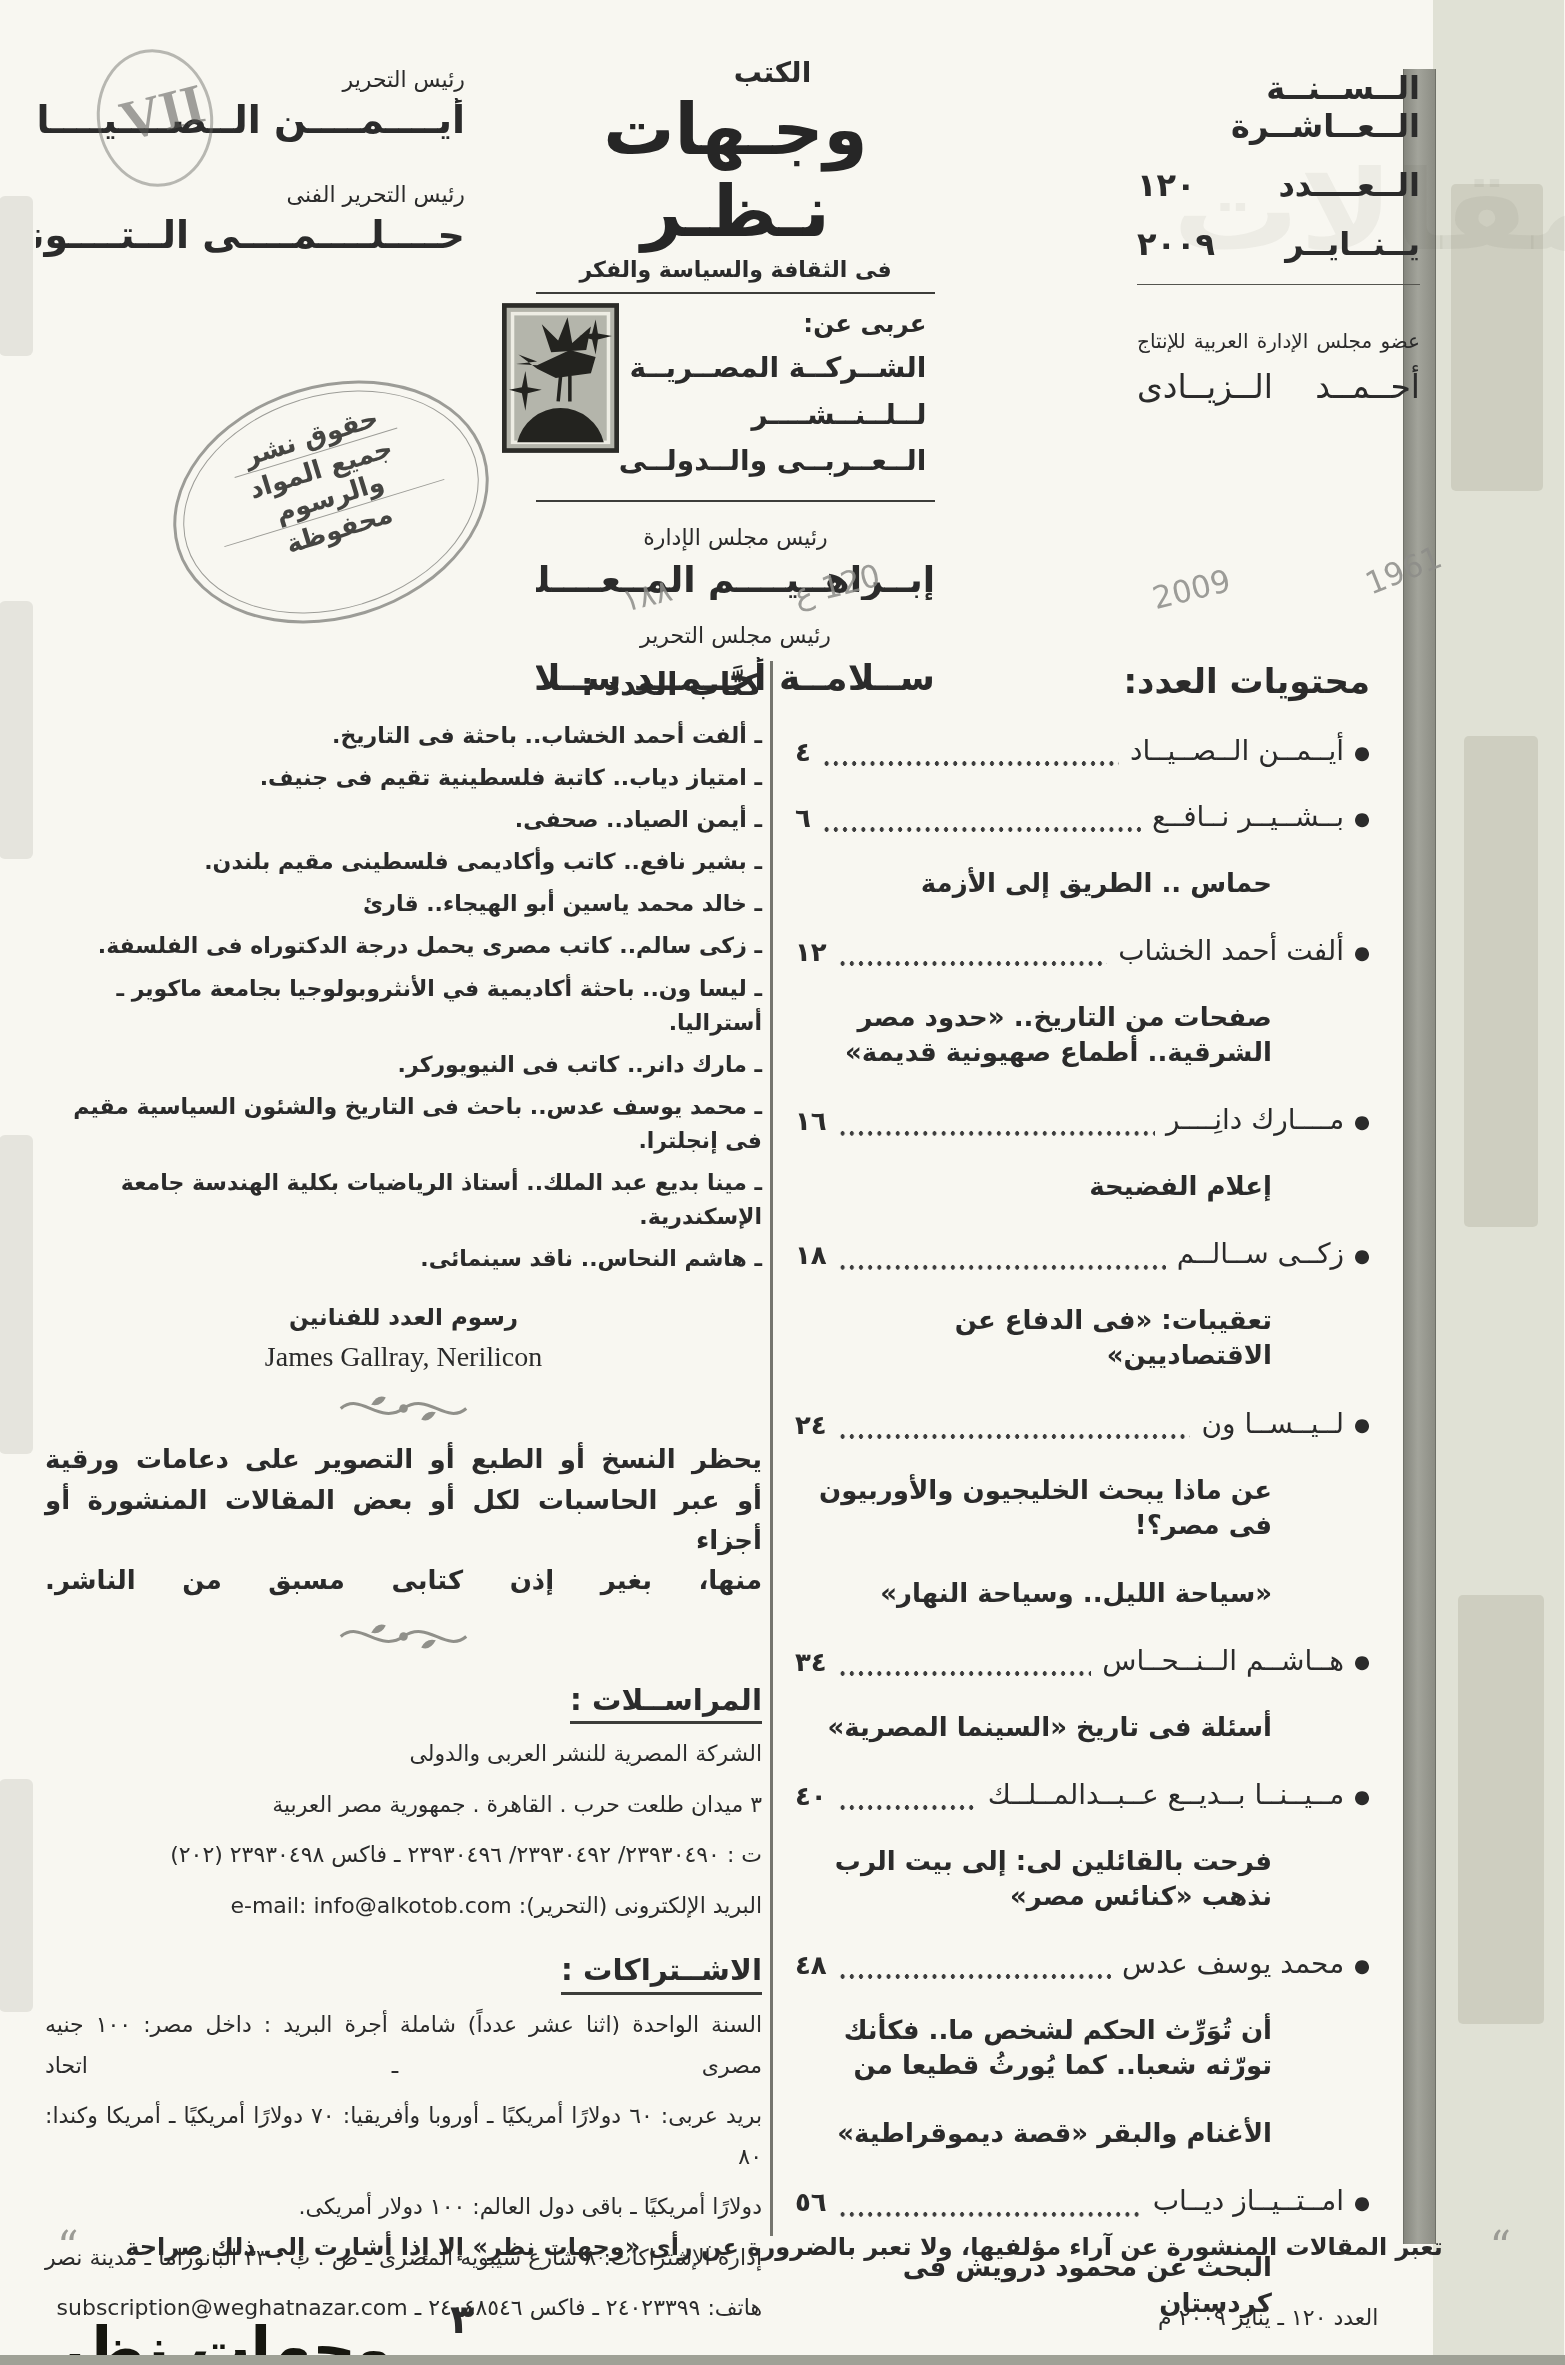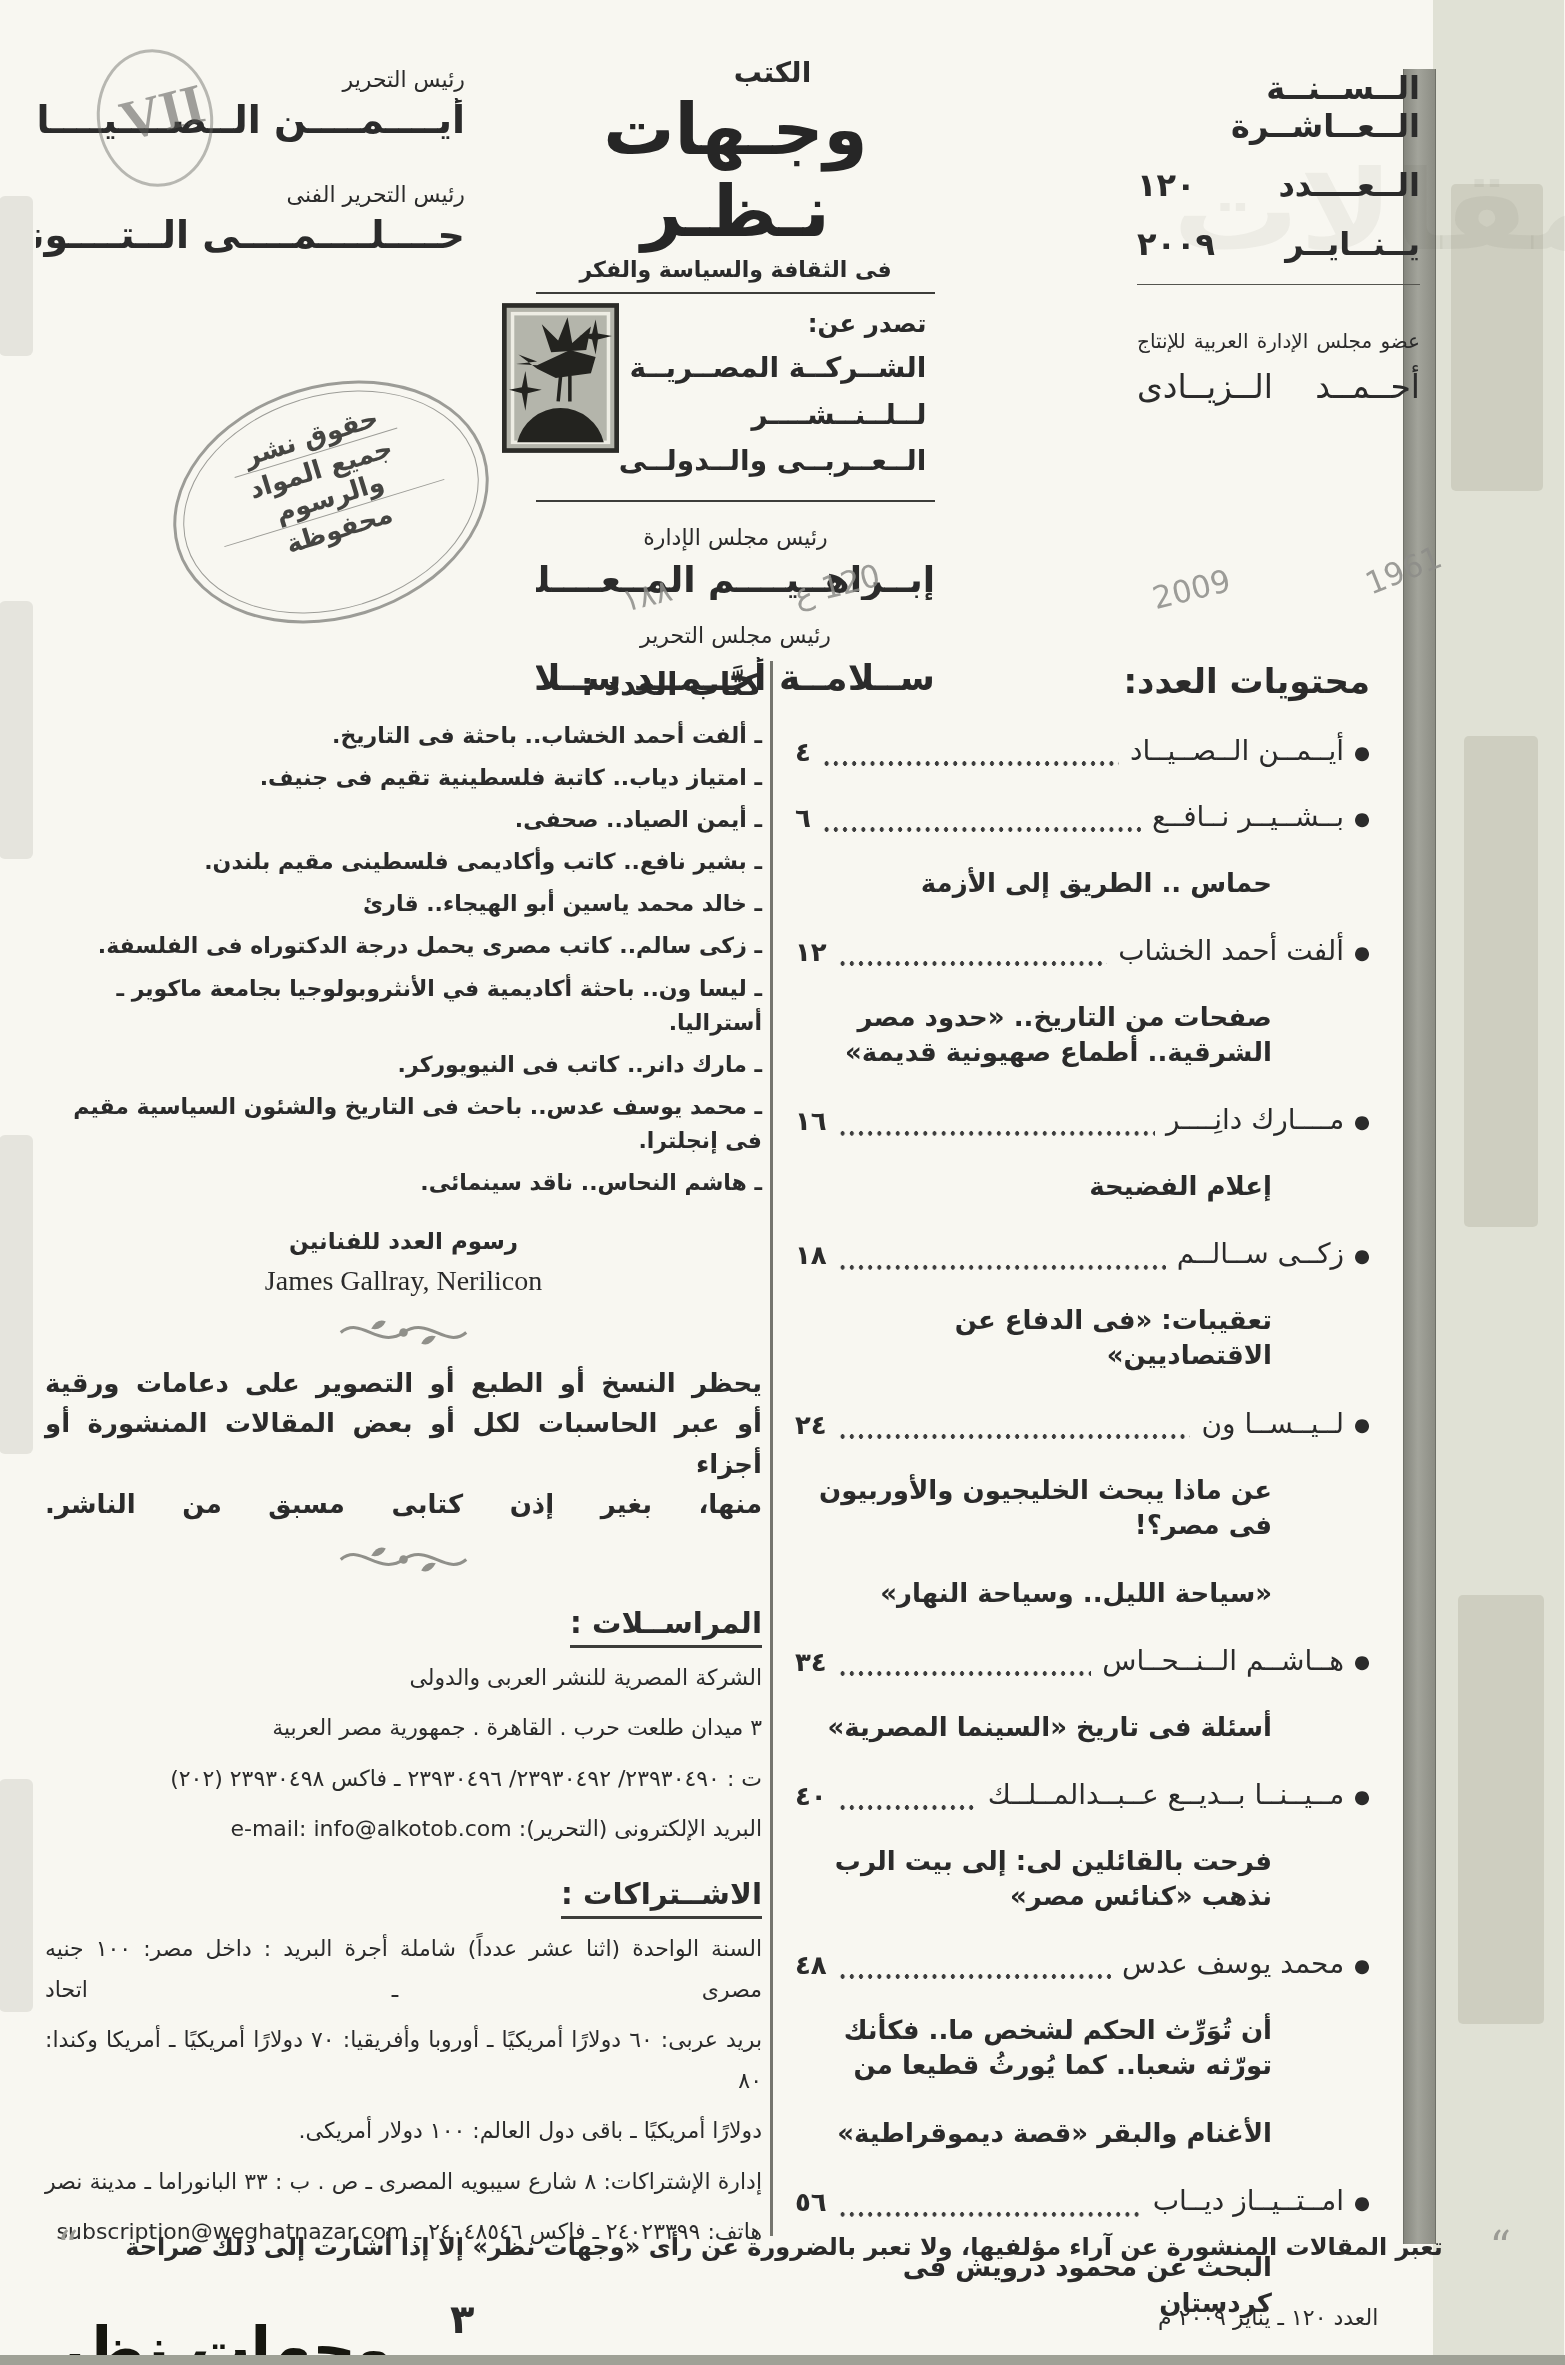--- a/index.html
+++ b/index.html
@@ -133,21 +133,21 @@
     <span>VII</span>
   </div>
 
   <div class="abs mh-c">
     <div class="books">الكتب</div>
     <div class="logo">وجـهات نـظـر</div>
     <div class="sub">فى الثقافة والسياسة والفكر</div>
     <div class="rule"></div>
     <div class="pubrow">
       <div class="pubtext">
-        <div class="r0">تصدر عن:</div>
+        <div class="r0">عربى عن:</div>
         <div class="r">الشــركــة المصــريــة</div>
         <div class="r">لــلــنــشــــر</div>
         <div class="r">الــعــربــى والــدولــى</div>
       </div>
       <div class="birdbox">
         <svg viewBox="0 0 100 128" width="117" height="150" xmlns="http://www.w3.org/2000/svg">
           <rect x="2" y="2" width="96" height="124" fill="#b4b5ab" stroke="#2c2c28" stroke-width="4"></rect>
           <rect x="9" y="9" width="82" height="110" fill="none" stroke="#eeede4" stroke-width="3"></rect>
           <path d="M13 119 A 38 38 0 0 1 87 119 L87 119 Z" fill="#23231f"></path>
           <path d="M30 56 L14 44 L30 50 L12 52 L30 53 L58 40 L80 46 L76 60 L46 64 Z" fill="#23231f"></path>
@@ -329,20 +329,21 @@
   <div class="writer">خالد محمد ياسين أبو الهيجاء.. قارئ</div>
 
   <div class="writer">زكى سالم.. كاتب مصرى يحمل درجة الدكتوراه فى الفلسفة.</div>
 
   <div class="writer">ليسا ون.. باحثة أكاديمية في الأنثروبولوجيا بجامعة ماكوير ـ أستراليا.</div>
 
   <div class="writer">مارك دانر.. كاتب فى النيويوركر.</div>
 
   <div class="writer">محمد يوسف عدس.. باحث فى التاريخ والشئون السياسية مقيم فى إنجلترا.</div>
 
+  <div class="writer">مينا بديع عبد الملك.. أستاذ الرياضيات  بكلية الهندسة جامعة الإسكندرية.</div>
 
   <div class="writer">هاشم النحاس.. ناقد سينمائى.</div>
 </div>
 
     <div class="artists-label">رسوم العدد للفنانين</div>
     <div class="artists-names serif">James Gallray, Nerilicon</div>
 
     <svg class="orn" viewBox="0 0 230 64" xmlns="http://www.w3.org/2000/svg">
       <path d="M12 32 C 45 4, 75 60, 115 32 C 155 4, 185 60, 218 32" stroke="#90908a" fill="none" stroke-width="5"></path>
       <circle cx="115" cy="32" r="7" fill="#90908a"></circle>

